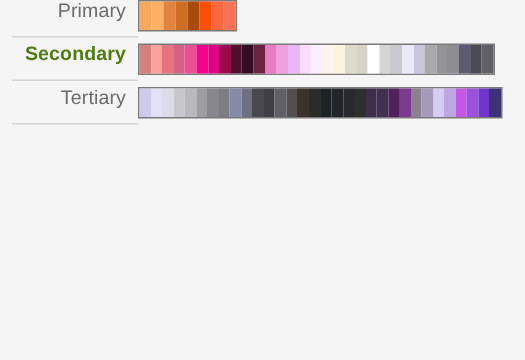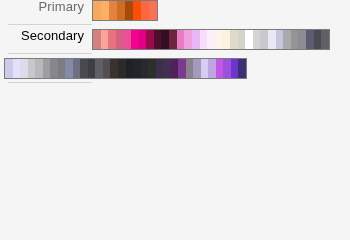--- a/index.html
+++ b/index.html
@@ -86,21 +86,21 @@
         <div class="swatch" style="background: rgb(207, 109, 34);"></div>
         <div class="swatch" style="background: rgb(168, 75, 9);"></div>
         <div class="swatch" style="background: rgb(250, 79, 6);"></div>
         <div class="swatch" style="background: rgb(251, 103, 63);"></div>
         <div class="swatch" style="background: rgb(250, 114, 86);"></div>
       </div>
     <div class="row-divider" style="background: rgb(212, 212, 212);"></div>
   </div>
 
   <div class="palette-row" id="row-secondary">
-    <div class="row-label" style="color: #000000;">Secondary</div>
+    <div class="row-label" style="color: #4d7c0f; font-weight: bold;">Secondary</div>
     <div class="swatch-strip" style="border-color: rgb(122, 122, 122);">
         <div class="swatch" style="background: rgb(212, 128, 126);"></div>
         <div class="swatch" style="background: rgb(249, 163, 156);"></div>
         <div class="swatch" style="background: rgb(232, 114, 127);"></div>
         <div class="swatch" style="background: rgb(214, 95, 133);"></div>
         <div class="swatch" style="background: rgb(235, 79, 150);"></div>
         <div class="swatch" style="background: rgb(240, 4, 143);"></div>
         <div class="swatch" style="background: rgb(224, 0, 132);"></div>
         <div class="swatch" style="background: rgb(155, 10, 76);"></div>
         <div class="swatch" style="background: rgb(79, 15, 44);"></div>
@@ -124,20 +124,21 @@
         <div class="swatch" style="background: rgb(148, 148, 150);"></div>
         <div class="swatch" style="background: rgb(141, 141, 147);"></div>
         <div class="swatch" style="background: rgb(92, 92, 112);"></div>
         <div class="swatch" style="background: rgb(74, 74, 82);"></div>
         <div class="swatch" style="background: rgb(96, 96, 102);"></div>
       </div>
     <div class="row-divider" style="background: rgb(212, 212, 212);"></div>
   </div>
 
   <div class="palette-row" id="row-tertiary">
+    <div class="row-label" style="color: rgb(107, 107, 107);">Tertiary</div>
     <div class="swatch-strip" style="border-color: rgb(122, 122, 122);">
         <div class="swatch" style="background: rgb(204, 204, 234);"></div>
         <div class="swatch" style="background: rgb(226, 225, 249);"></div>
         <div class="swatch" style="background: rgb(220, 219, 234);"></div>
         <div class="swatch" style="background: rgb(200, 199, 204);"></div>
         <div class="swatch" style="background: rgb(185, 184, 189);"></div>
         <div class="swatch" style="background: rgb(158, 158, 162);"></div>
         <div class="swatch" style="background: rgb(135, 135, 139);"></div>
         <div class="swatch" style="background: rgb(124, 124, 133);"></div>
         <div class="swatch" style="background: rgb(133, 138, 168);"></div>

